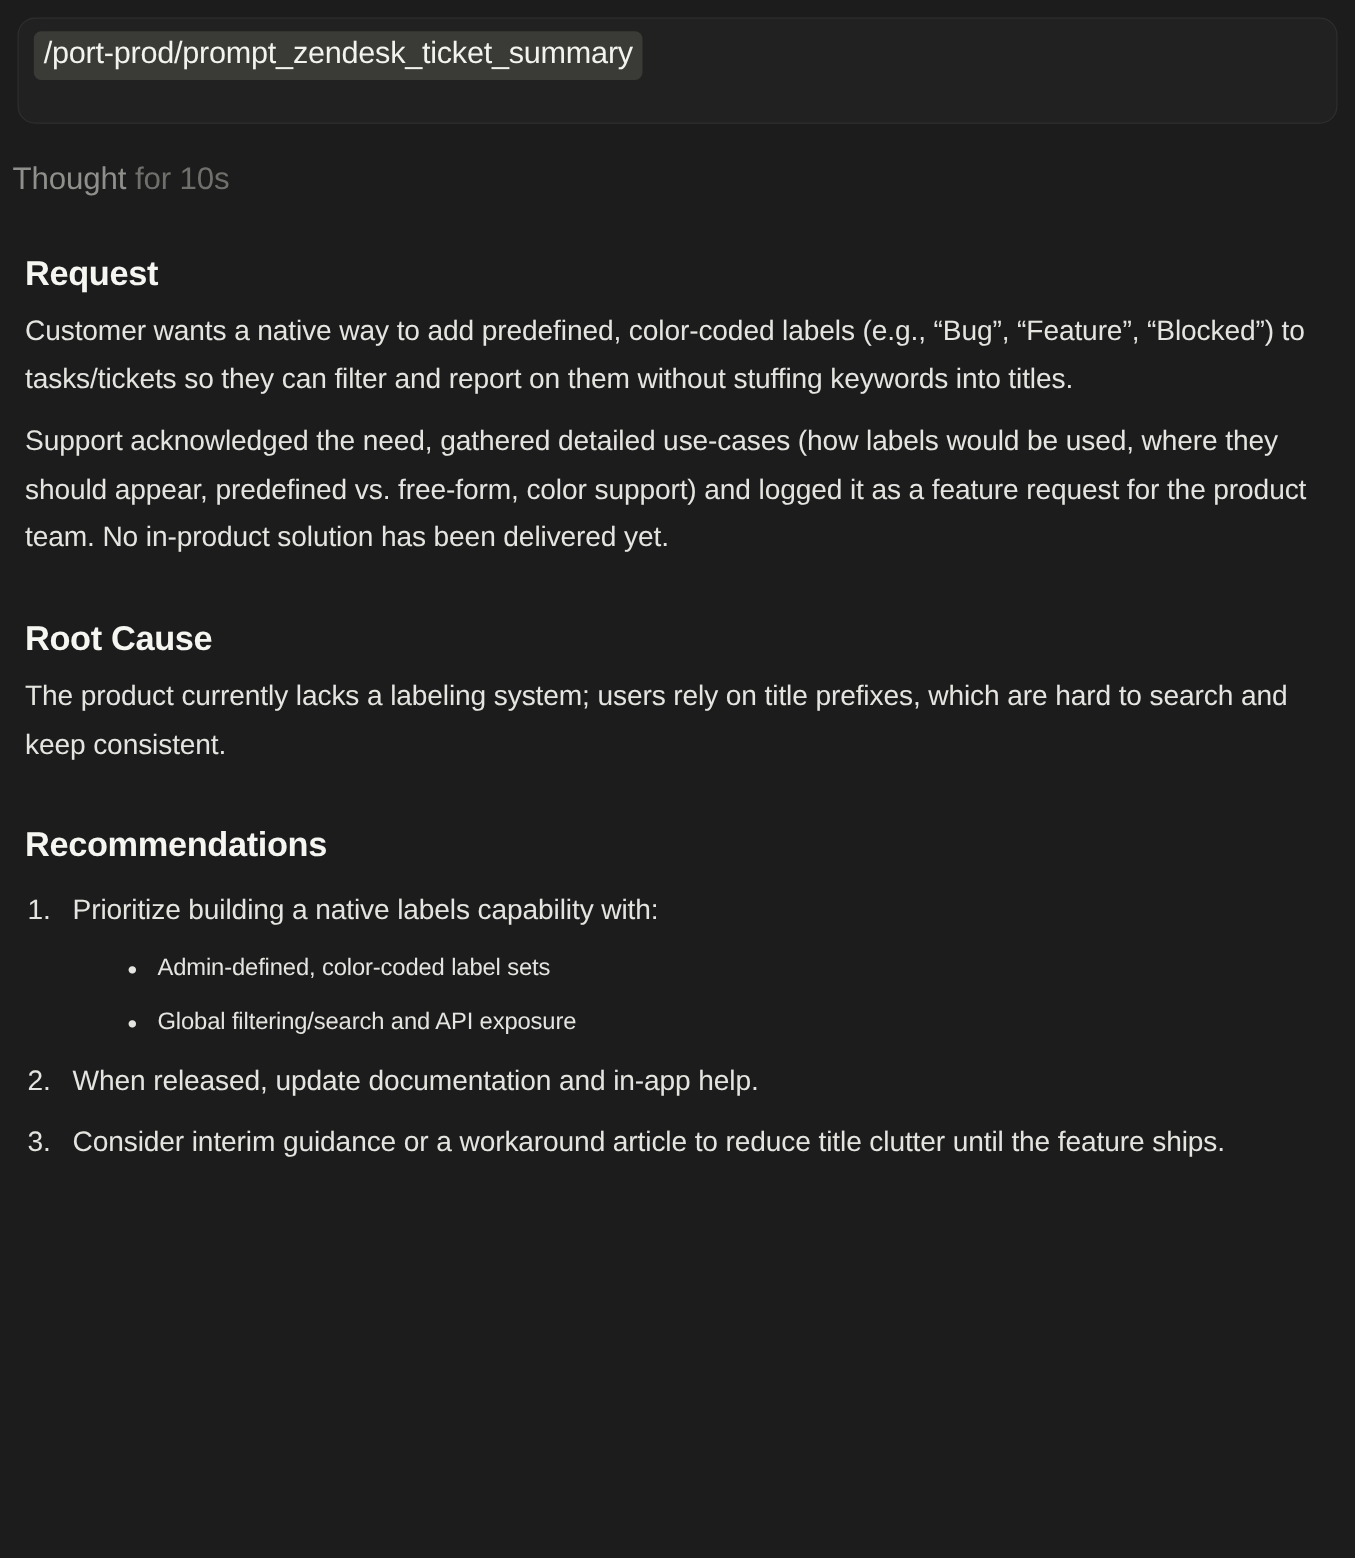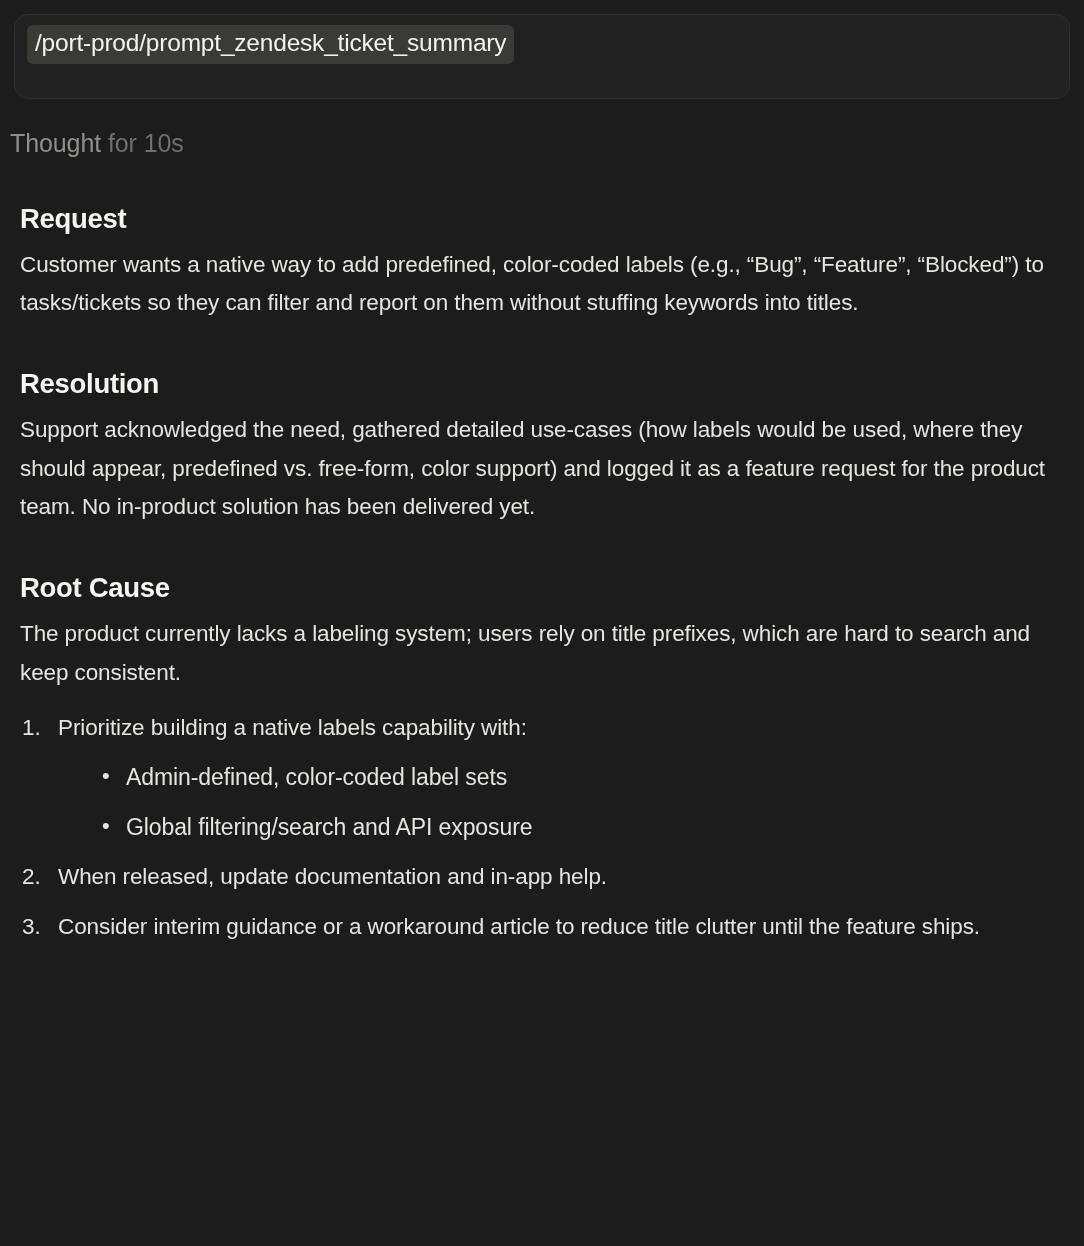--- a/index.html
+++ b/index.html
@@ -108,21 +108,21 @@
     top: 0;
     color: #e4e4e0;
   }
   ul.sub-list {
     margin: 8px 0 0 0;
     padding: 0 0 0 44px;
     list-style: none;
   }
   ul.sub-list > li {
     position: relative;
-    font-size: 23px;
+    font-size: 19px;
     line-height: 1.55;
     color: #e4e4e0;
     padding-left: 24px;
     margin-top: 14px;
   }
   ul.sub-list > li::before {
     content: "\2022";
     position: absolute;
     left: 0;
     top: -1px;
@@ -146,26 +146,26 @@
   <div class="thought">
     <span class="thought-label">Thought</span>
     <span class="thought-duration">for 10s</span>
   </div>
 
   <div class="content">
 
     <h2 class="section-heading">Request</h2>
     <p class="section-body">Customer wants a native way to add predefined, color-coded labels (e.g., “Bug”, “Feature”, “Blocked”) to tasks/tickets so they can filter and report on them without stuffing keywords into titles.</p>
 
-    <h2 class="section-heading">Resolution</h2>
     <p class="section-body">Support acknowledged the need, gathered detailed use-cases (how labels would be used, where they should appear, predefined vs. free-form, color support) and logged it as a feature request for the product team. No in-product solution has been delivered yet.</p>
 
     <h2 class="section-heading">Root Cause</h2>
     <p class="section-body">The product currently lacks a labeling system; users rely on title prefixes, which are hard to search and keep consistent.</p>
 
+    <h2 class="section-heading">Recommendations</h2>
 
     <ol class="rec-list">
       <li>
         <span>Prioritize building a native labels capability with:</span>
         <ul class="sub-list">
           <li>
             <span>Admin-defined, color-coded label sets</span>
           </li>
           <li>
             <span>Global filtering/search and API exposure</span>

